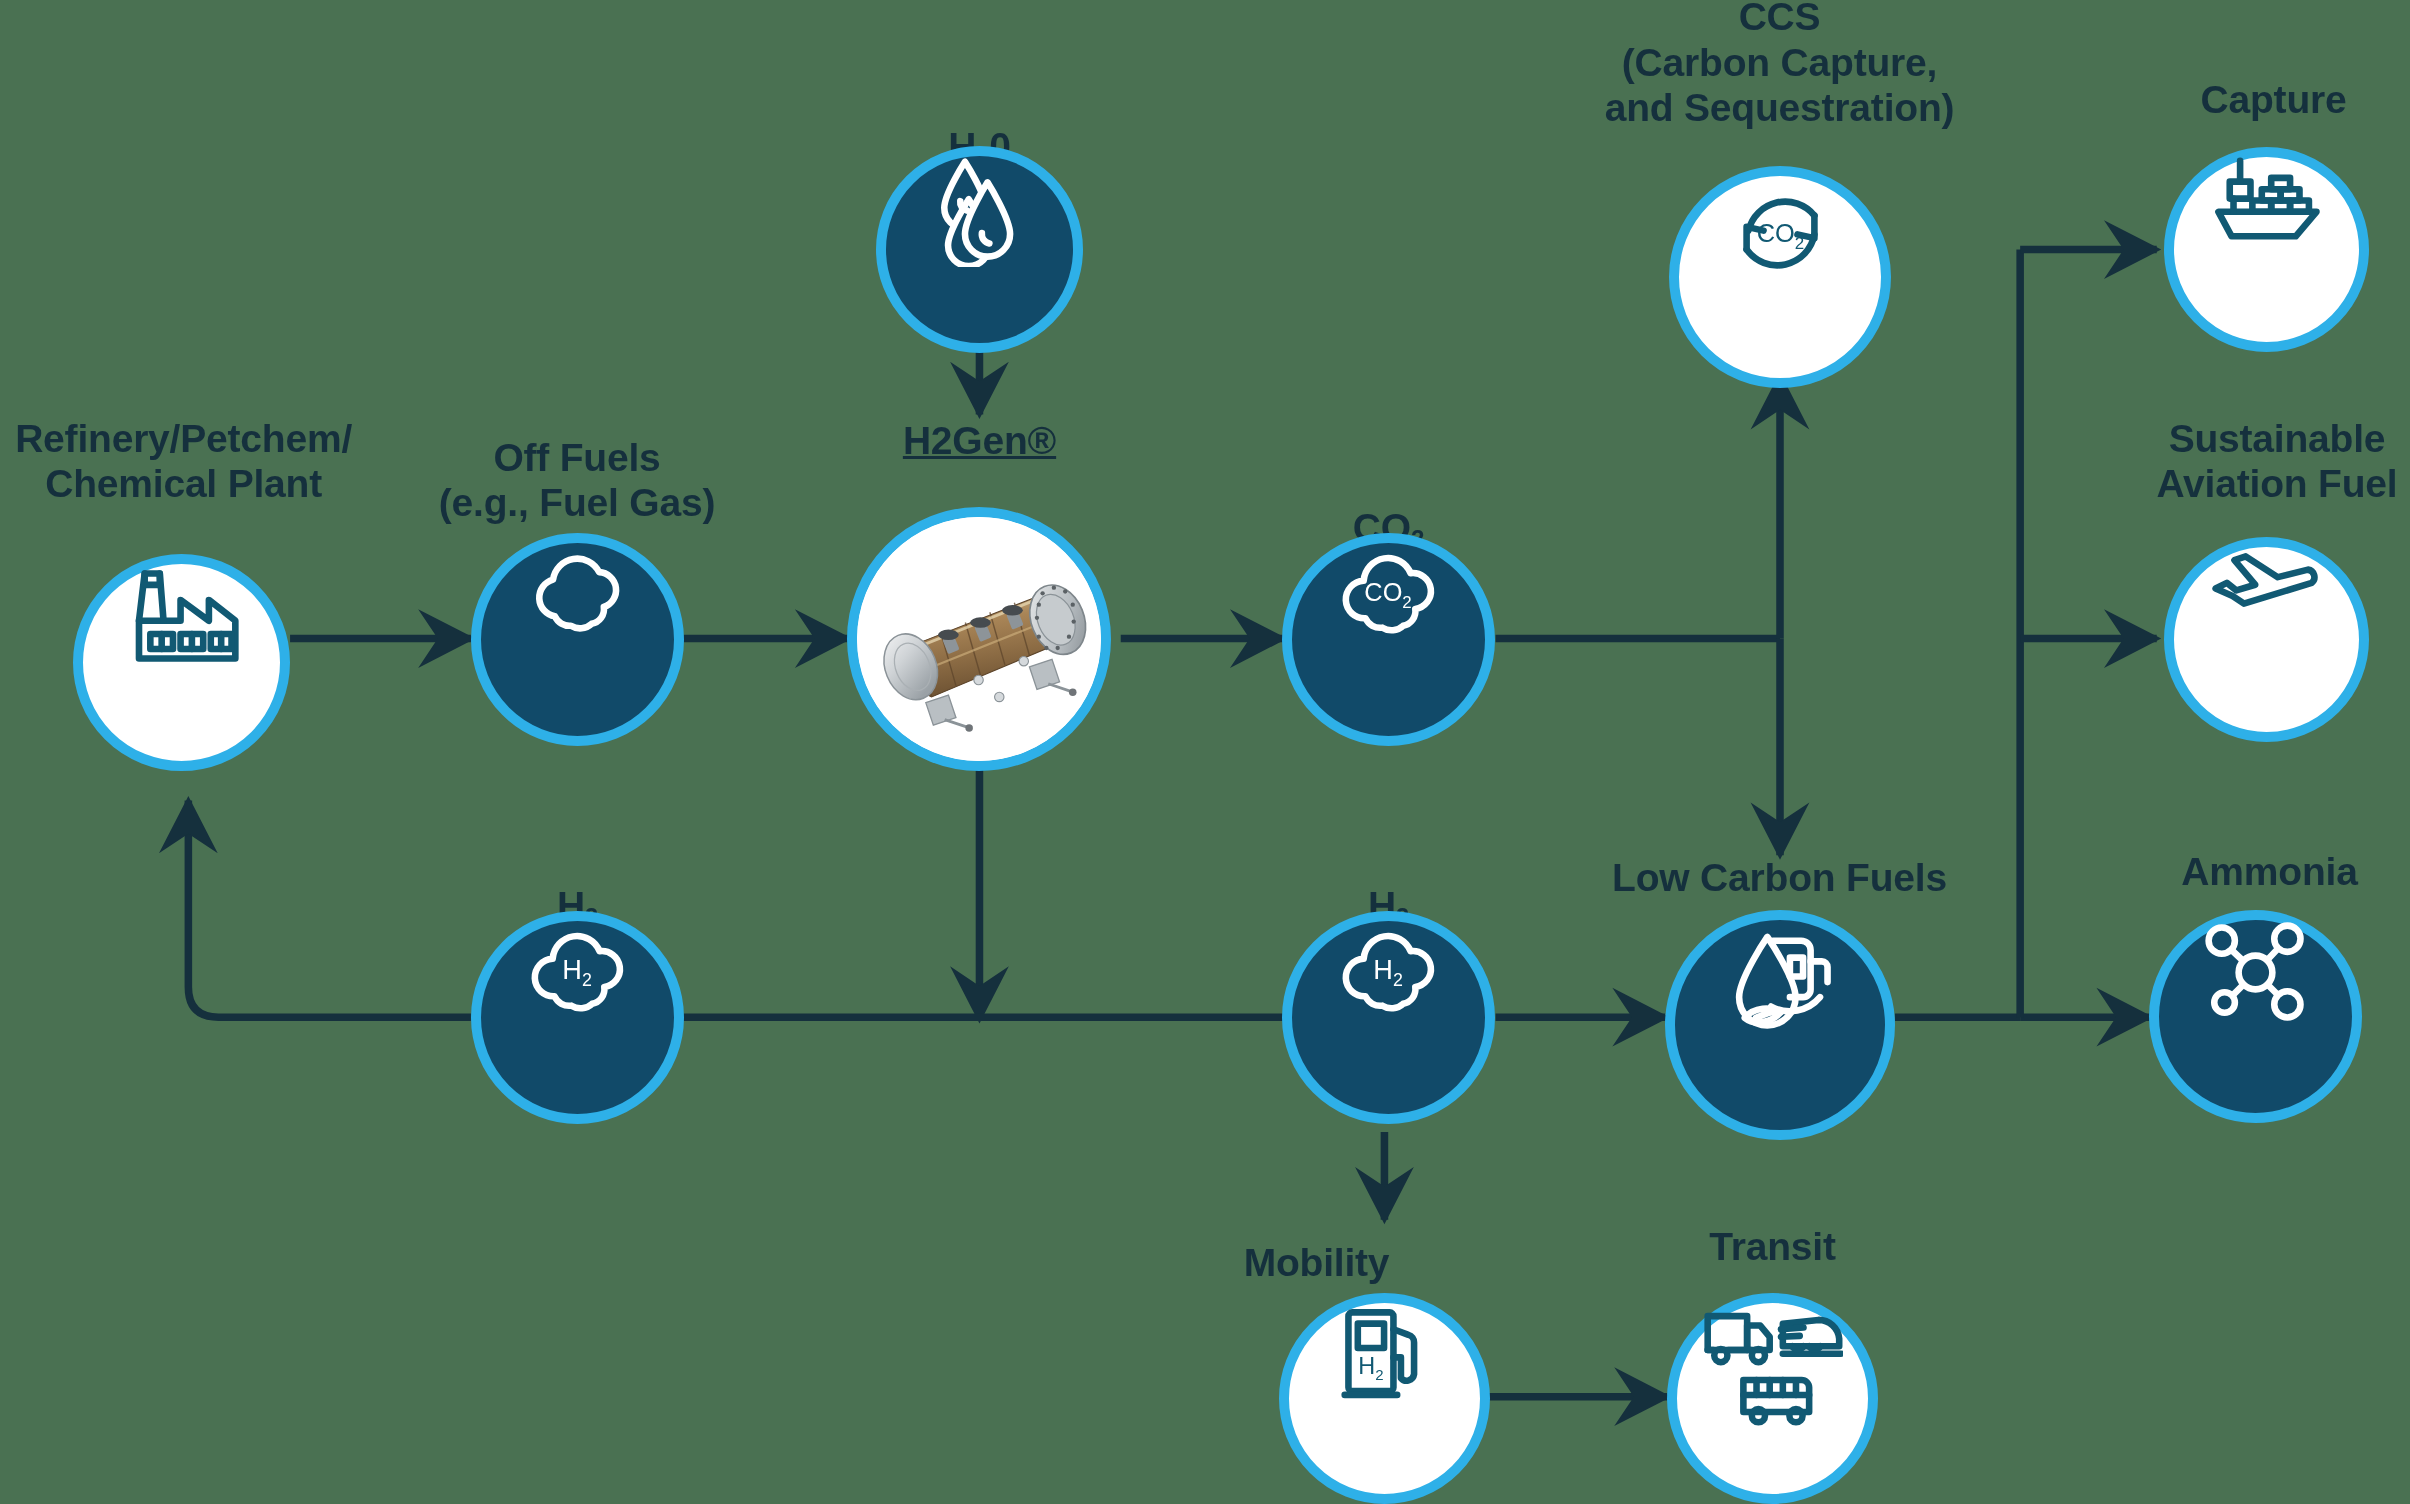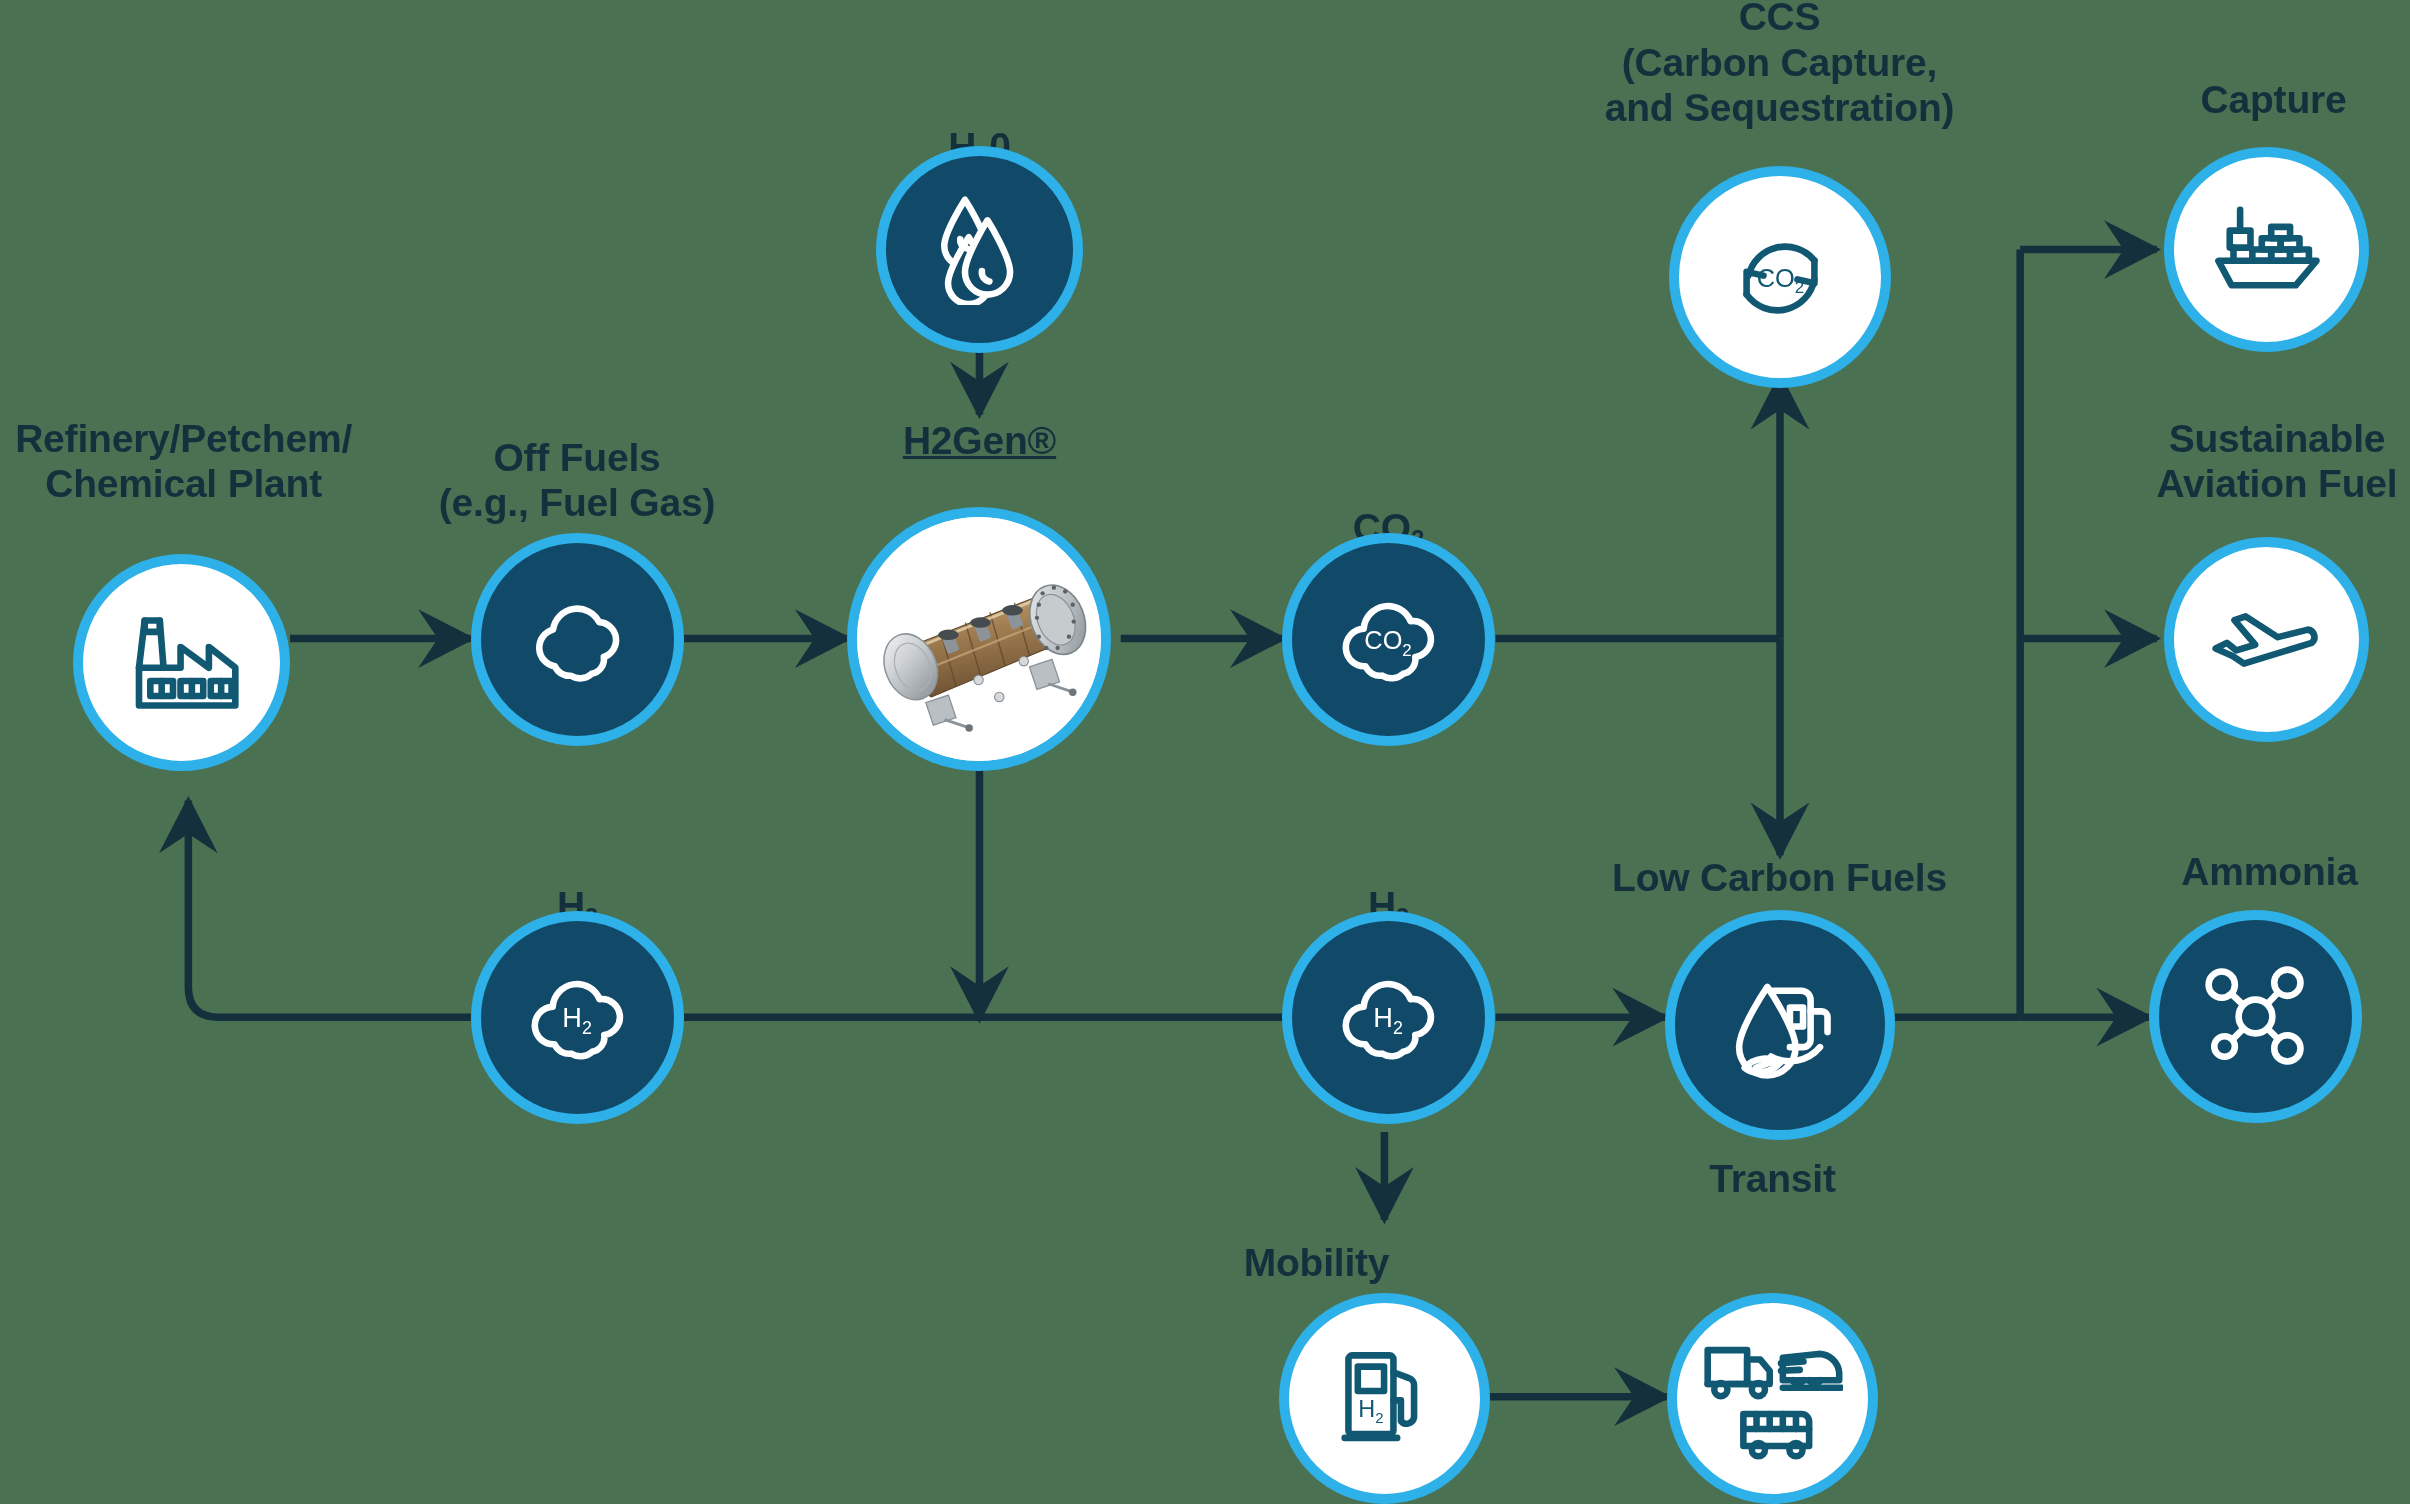--- a/index.html
+++ b/index.html
@@ -27,21 +27,20 @@
     width: 2411px;
     height: 1505px;
     pointer-events: none;
   }
   
   .node {
     position: absolute;
     border-radius: 50%;
     box-sizing: border-box;
     display: flex;
-    align-items: center;
     justify-content: center;
   }
   .node.dark {
     background: #114a69;
     border: 10.4px solid #2eb0e8;
   }
   .node.light {
     background: #ffffff;
     border: 10.4px solid #2eb0e8;
   }
@@ -356,21 +355,21 @@
       <g class="icon-dark" stroke-width="4.6">
         <rect x="14" y="10" width="48" height="84" rx="4"></rect>
         <rect x="24" y="22" width="28" height="26"></rect>
         <line x1="10" y1="98" x2="66" y2="98"></line>
         <path d="M62 28 L78 34 A8 8 0 0 1 84 42 L84 76 A8 8 0 0 1 70 80 L70 58 L62 58"></path>
       </g>
       <text class="icon-dark-txt" x="38" y="76" font-family="'Liberation Sans',sans-serif" font-size="25" text-anchor="middle">H<tspan font-size="16" dy="6">2</tspan></text>
     </svg>
   </div>
 
-  <div class="label lab-lg" style="left:1669px; top:1156px; width:207px;">Transit</div>
+  <div class="label lab-lg" style="left:1669px; top:1224px; width:207px;">Transit</div>
   <div class="node light" style="left:1667px; top:1293px; width:211px; height:211px;">
     <svg width="141" height="124" viewBox="0 0 150 132">
       <g class="icon-dark" stroke-width="4.2">
 
         <path d="M6 14 L48 14 L48 50 L6 50 Z"></path>
         <path d="M48 24 L62 24 L72 36 L72 50 L48 50 Z"></path>
         <circle cx="20" cy="56" r="7" fill="none"></circle>
         <circle cx="60" cy="56" r="7" fill="none"></circle>
         <line x1="6" y1="50" x2="12" y2="50"></line>
         <line x1="28" y1="50" x2="52" y2="50"></line>

